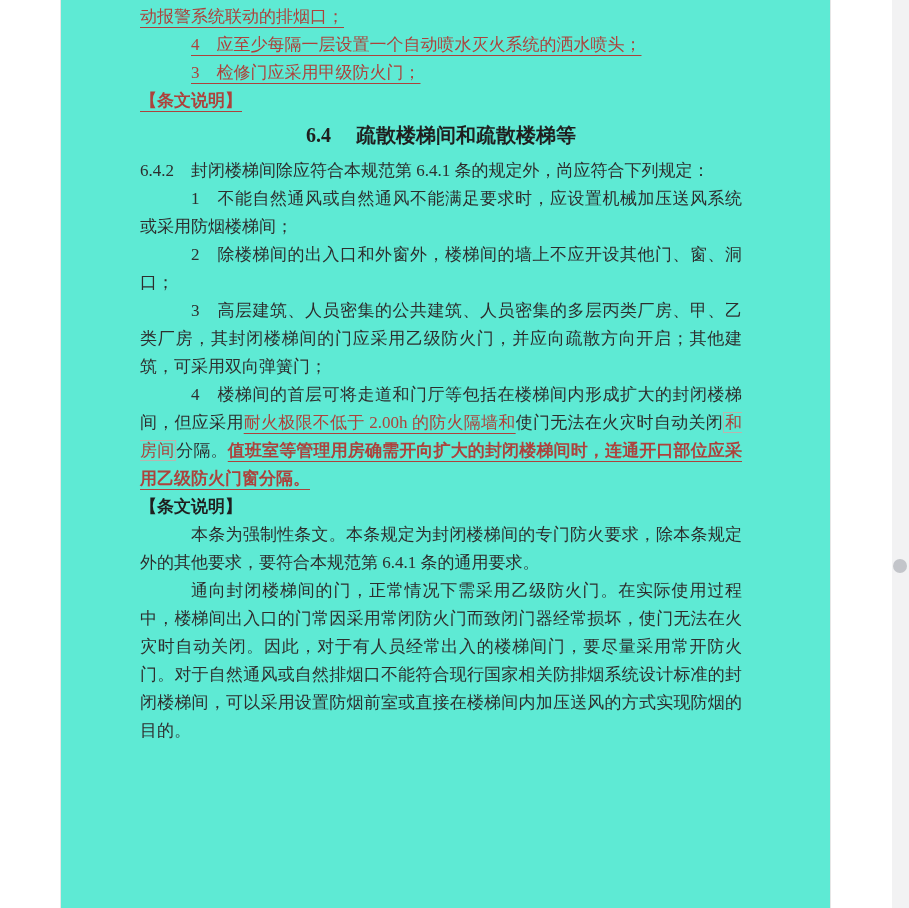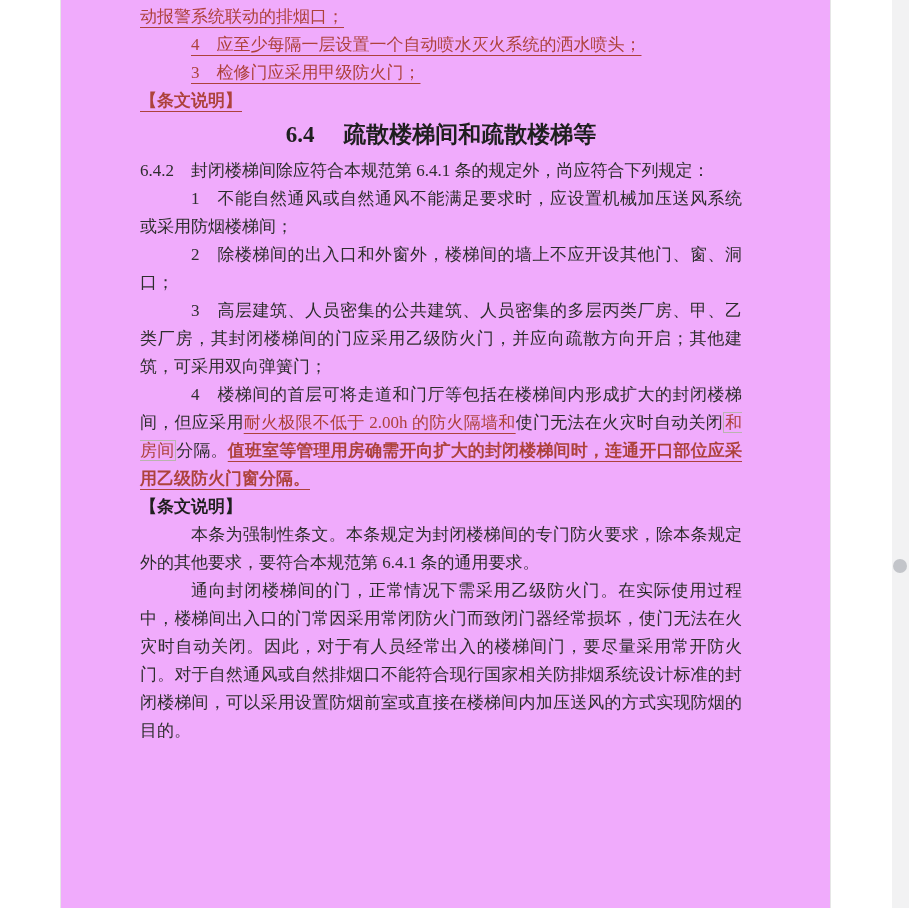--- a/index.html
+++ b/index.html
@@ -7,21 +7,21 @@
   body {
     position:relative;
     background:#ffffff;
     font-family:"Liberation Serif","DejaVu Serif",serif;
     overflow:hidden;
     color:var(--ink,#2e2e2e);
   }
   .viewport { position:absolute; inset:0; background:#ffffff; }
   .page {
     position:absolute; left:60px; top:0; width:771px; height:908px;
-    background:#f0abfc;
+    background:#5eead4;
     border-left:1px solid var(--page_border,#e6e6e6);
     border-right:1px solid var(--page_border,#e6e6e6);
   }
   .content {
     position:absolute; left:79px; top:3px; width:602px;
     font-size:17px; line-height:28px; text-align:justify;
     color:var(--ink,#2e2e2e);
   }
   .red { color:var(--red,#ad423c); }
   .red-u {
@@ -32,21 +32,21 @@
   }
   .bold { font-weight:bold; }
   p.indent3 { text-indent:3em; }
   p.indent2 { text-indent:3em; }
   .boxed {
     border:1px solid #b9b4ae;
     padding:0 1px;
     text-decoration:none;
   }
   .section-heading {
-    font-weight:bold; text-align:center; font-size:23px;
+    font-weight:bold; text-align:center; font-size:20px;
     color:#1f1f1f; margin:5px 0 7px 0; line-height:30px;
     text-indent:0;
   }
   .label-red { font-weight:bold; }
   .label-black { font-weight:bold; color:#1f1f1f; }
   .scrollbar-track {
     position:absolute; right:0; top:0; width:17px; height:908px;
     background:var(--scroll_track,#f2f2f3);
   }
   .scrollbar-thumb {

